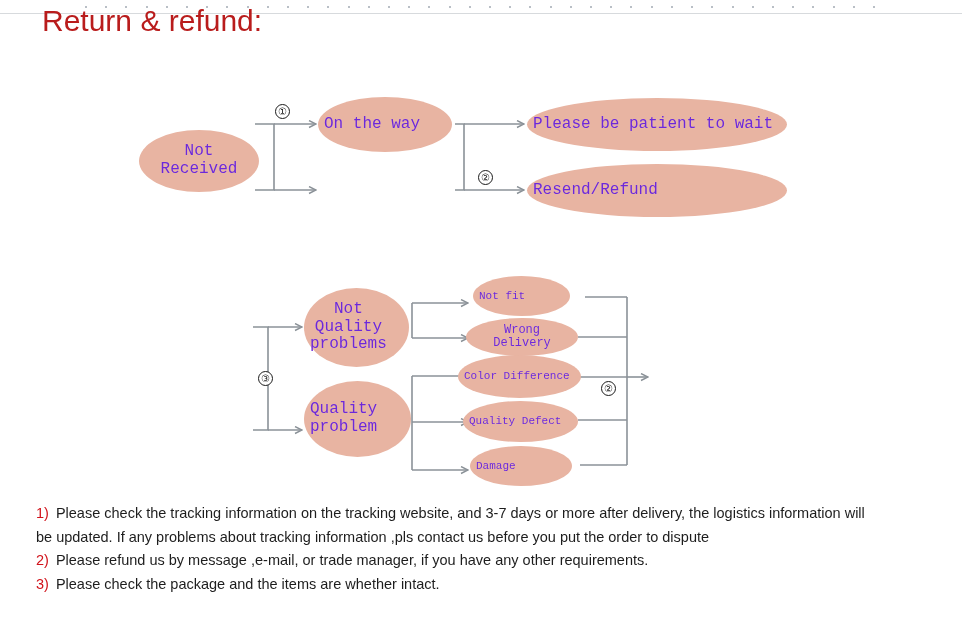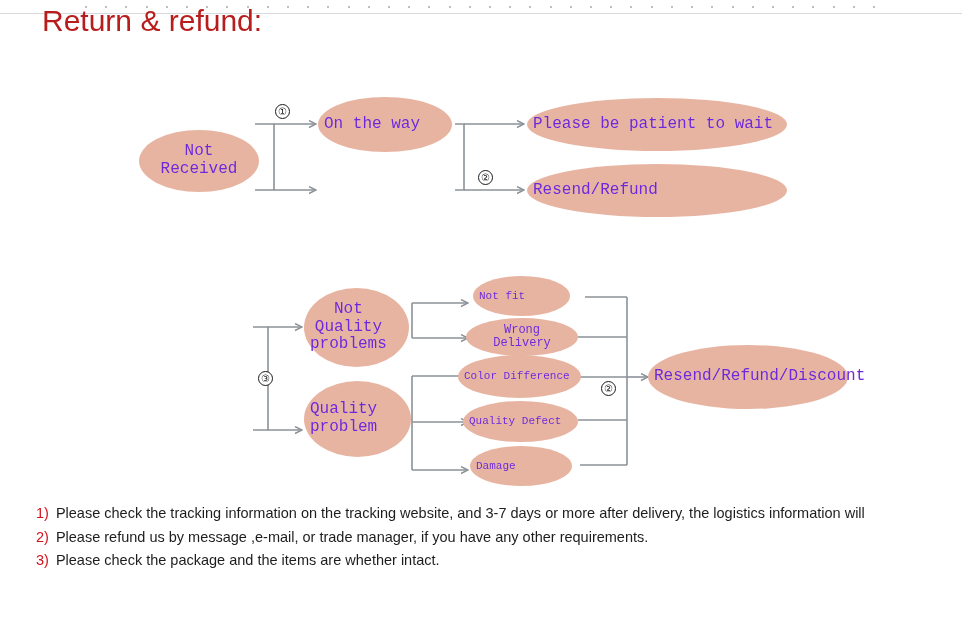--- a/index.html
+++ b/index.html
@@ -268,28 +268,26 @@
   <div class="node med" style="left:463px; top:401px; width:115px; height:41px;">
     <span>Quality Defect</span>
   </div>
 
   <div class="node med" style="left:470px; top:446px; width:102px; height:40px;">
     <span>Damage</span>
   </div>
 
   <div class="badge" style="left:601px; top:381px;">②</div>
 
-  <div class="node big" style="left:648px; top:345px; width:200px; height:64px;">
-    <span>Resend/Refund/Discount</span>
-  </div>
 
   <div class="notes">
     <div class="note-row">
       <span class="note-num">1)</span><span>Please check the tracking information on the tracking website, and 3-7 days or more after delivery, the logistics information will</span>
     </div>
+    <div class="note-cont">be updated. If any problems about tracking information ,pls contact us before you put the order to dispute</div>
     <div class="note-row">
       <span class="note-num">2)</span><span>Please refund us by message ,e-mail, or trade manager, if you have any other requirements.</span>
     </div>
     <div class="note-row">
       <span class="note-num">3)</span><span>Please check the package and the items are whether intact.</span>
     </div>
   </div>
 
 </div>
 

